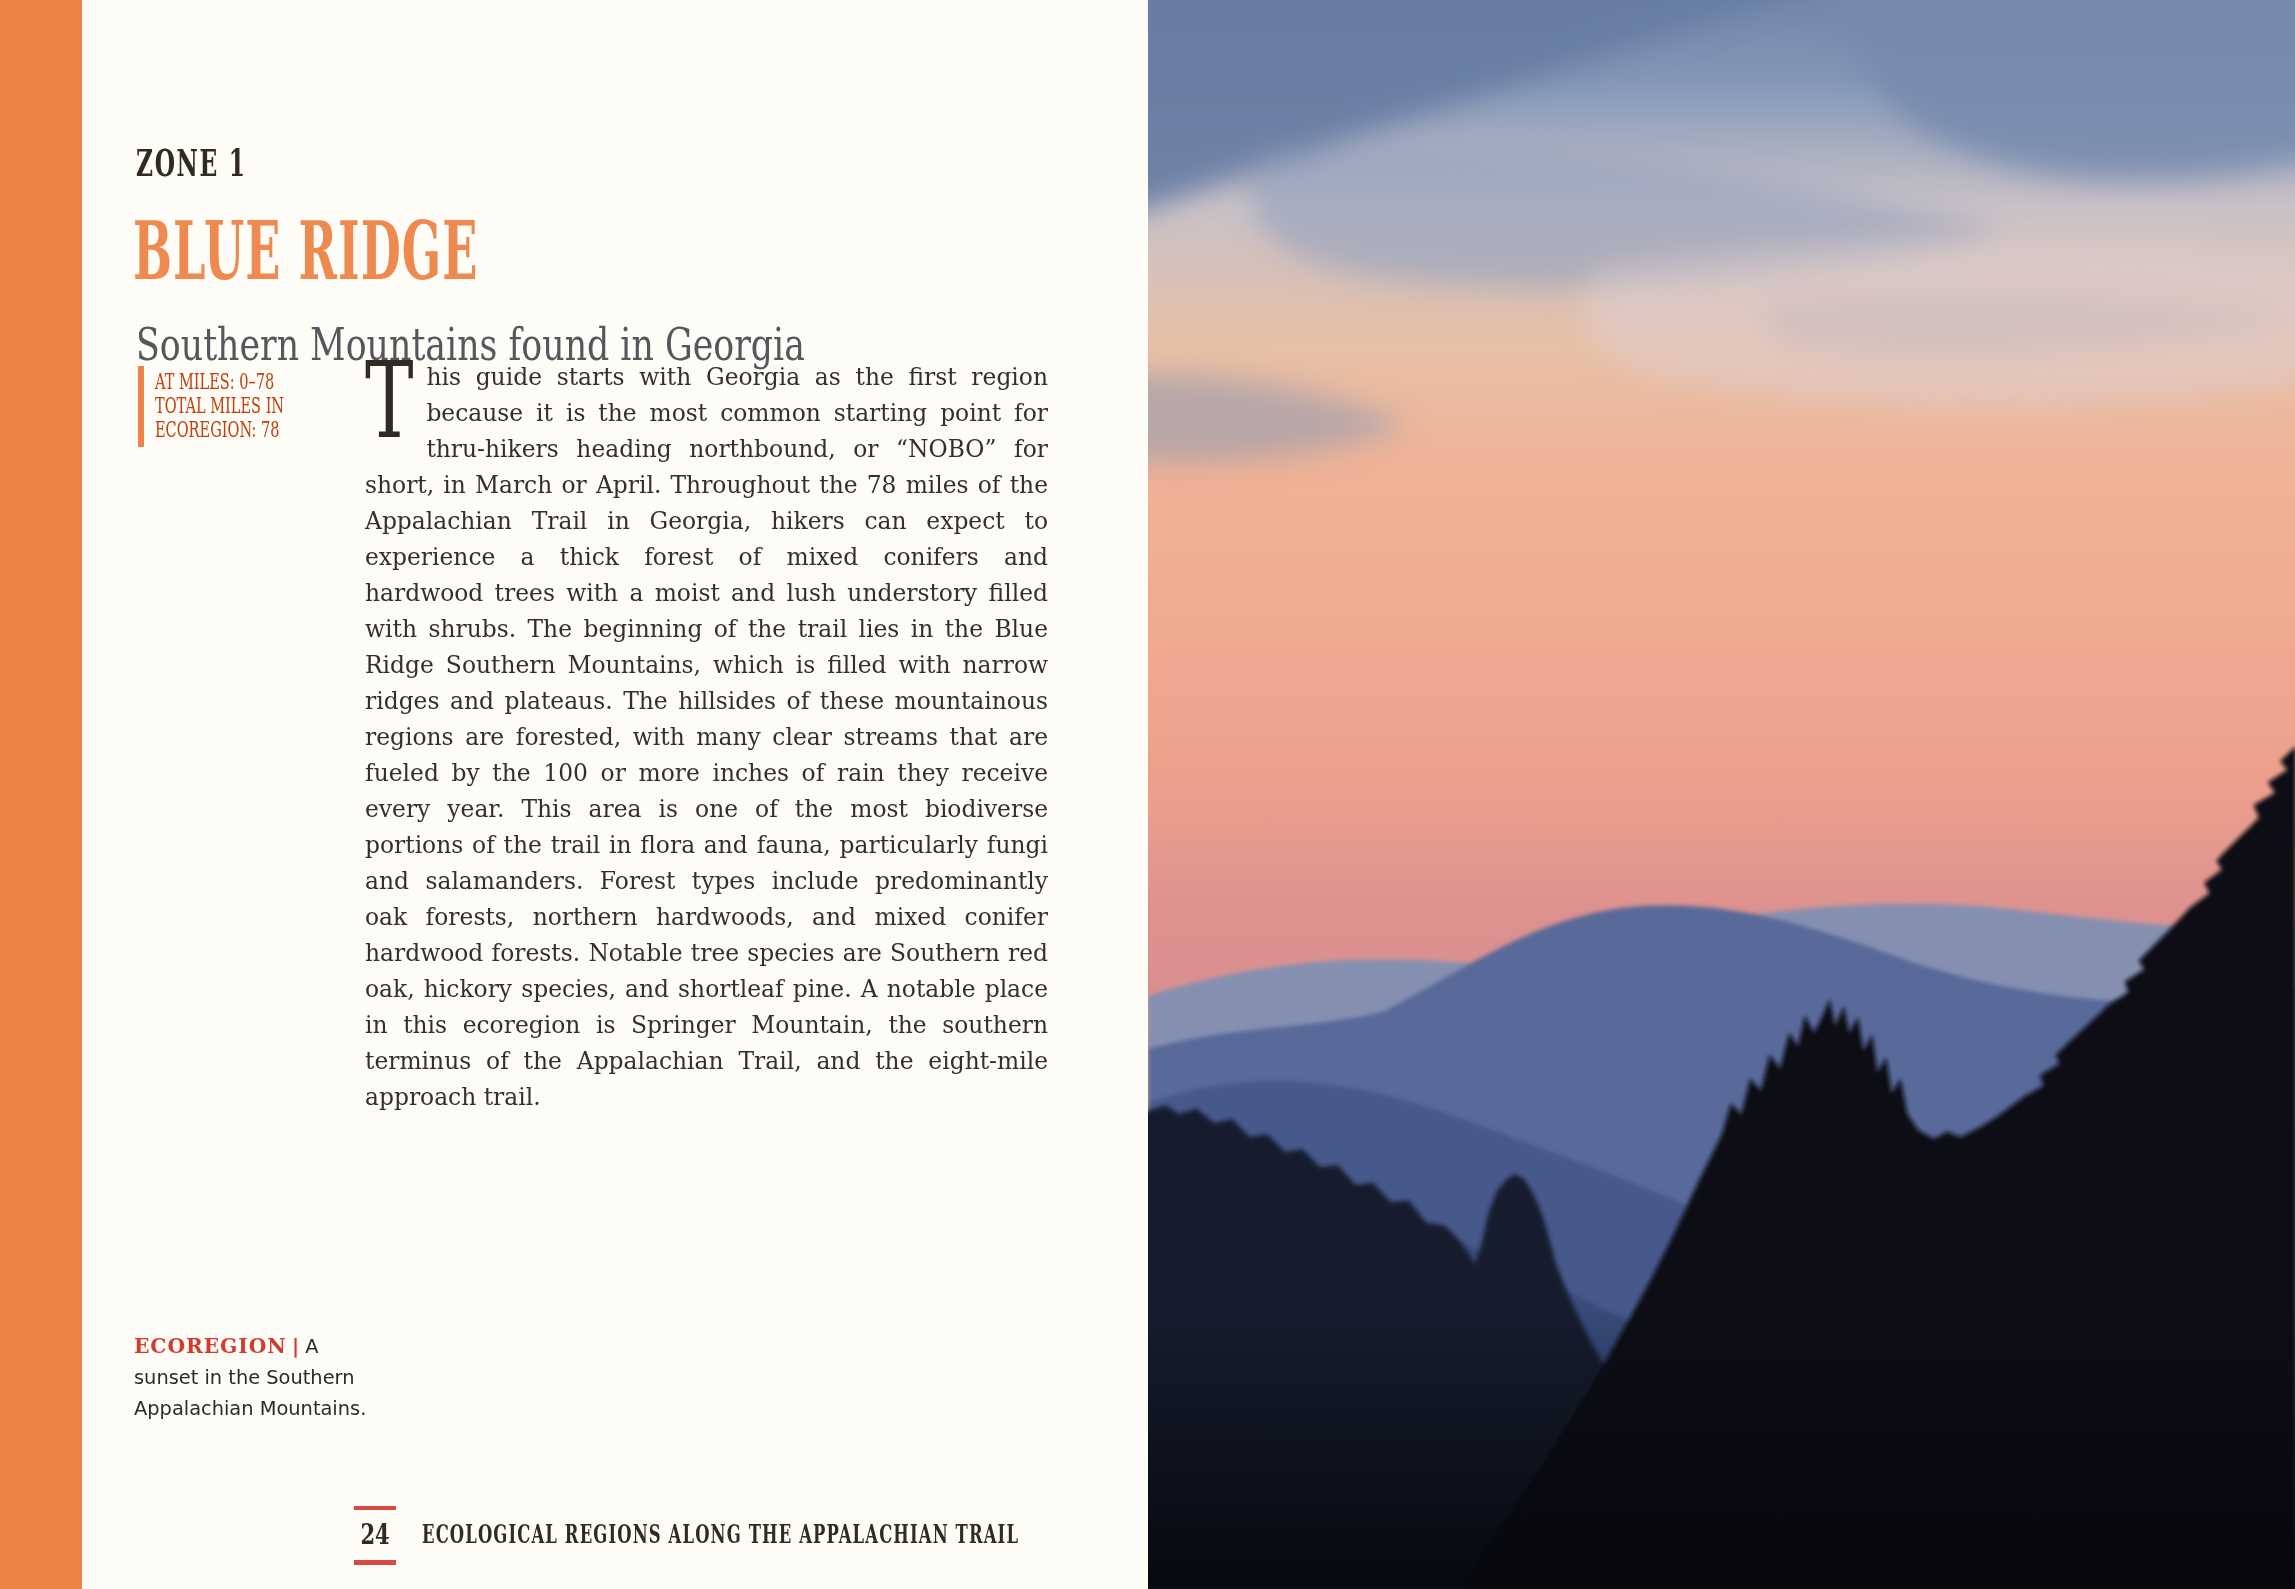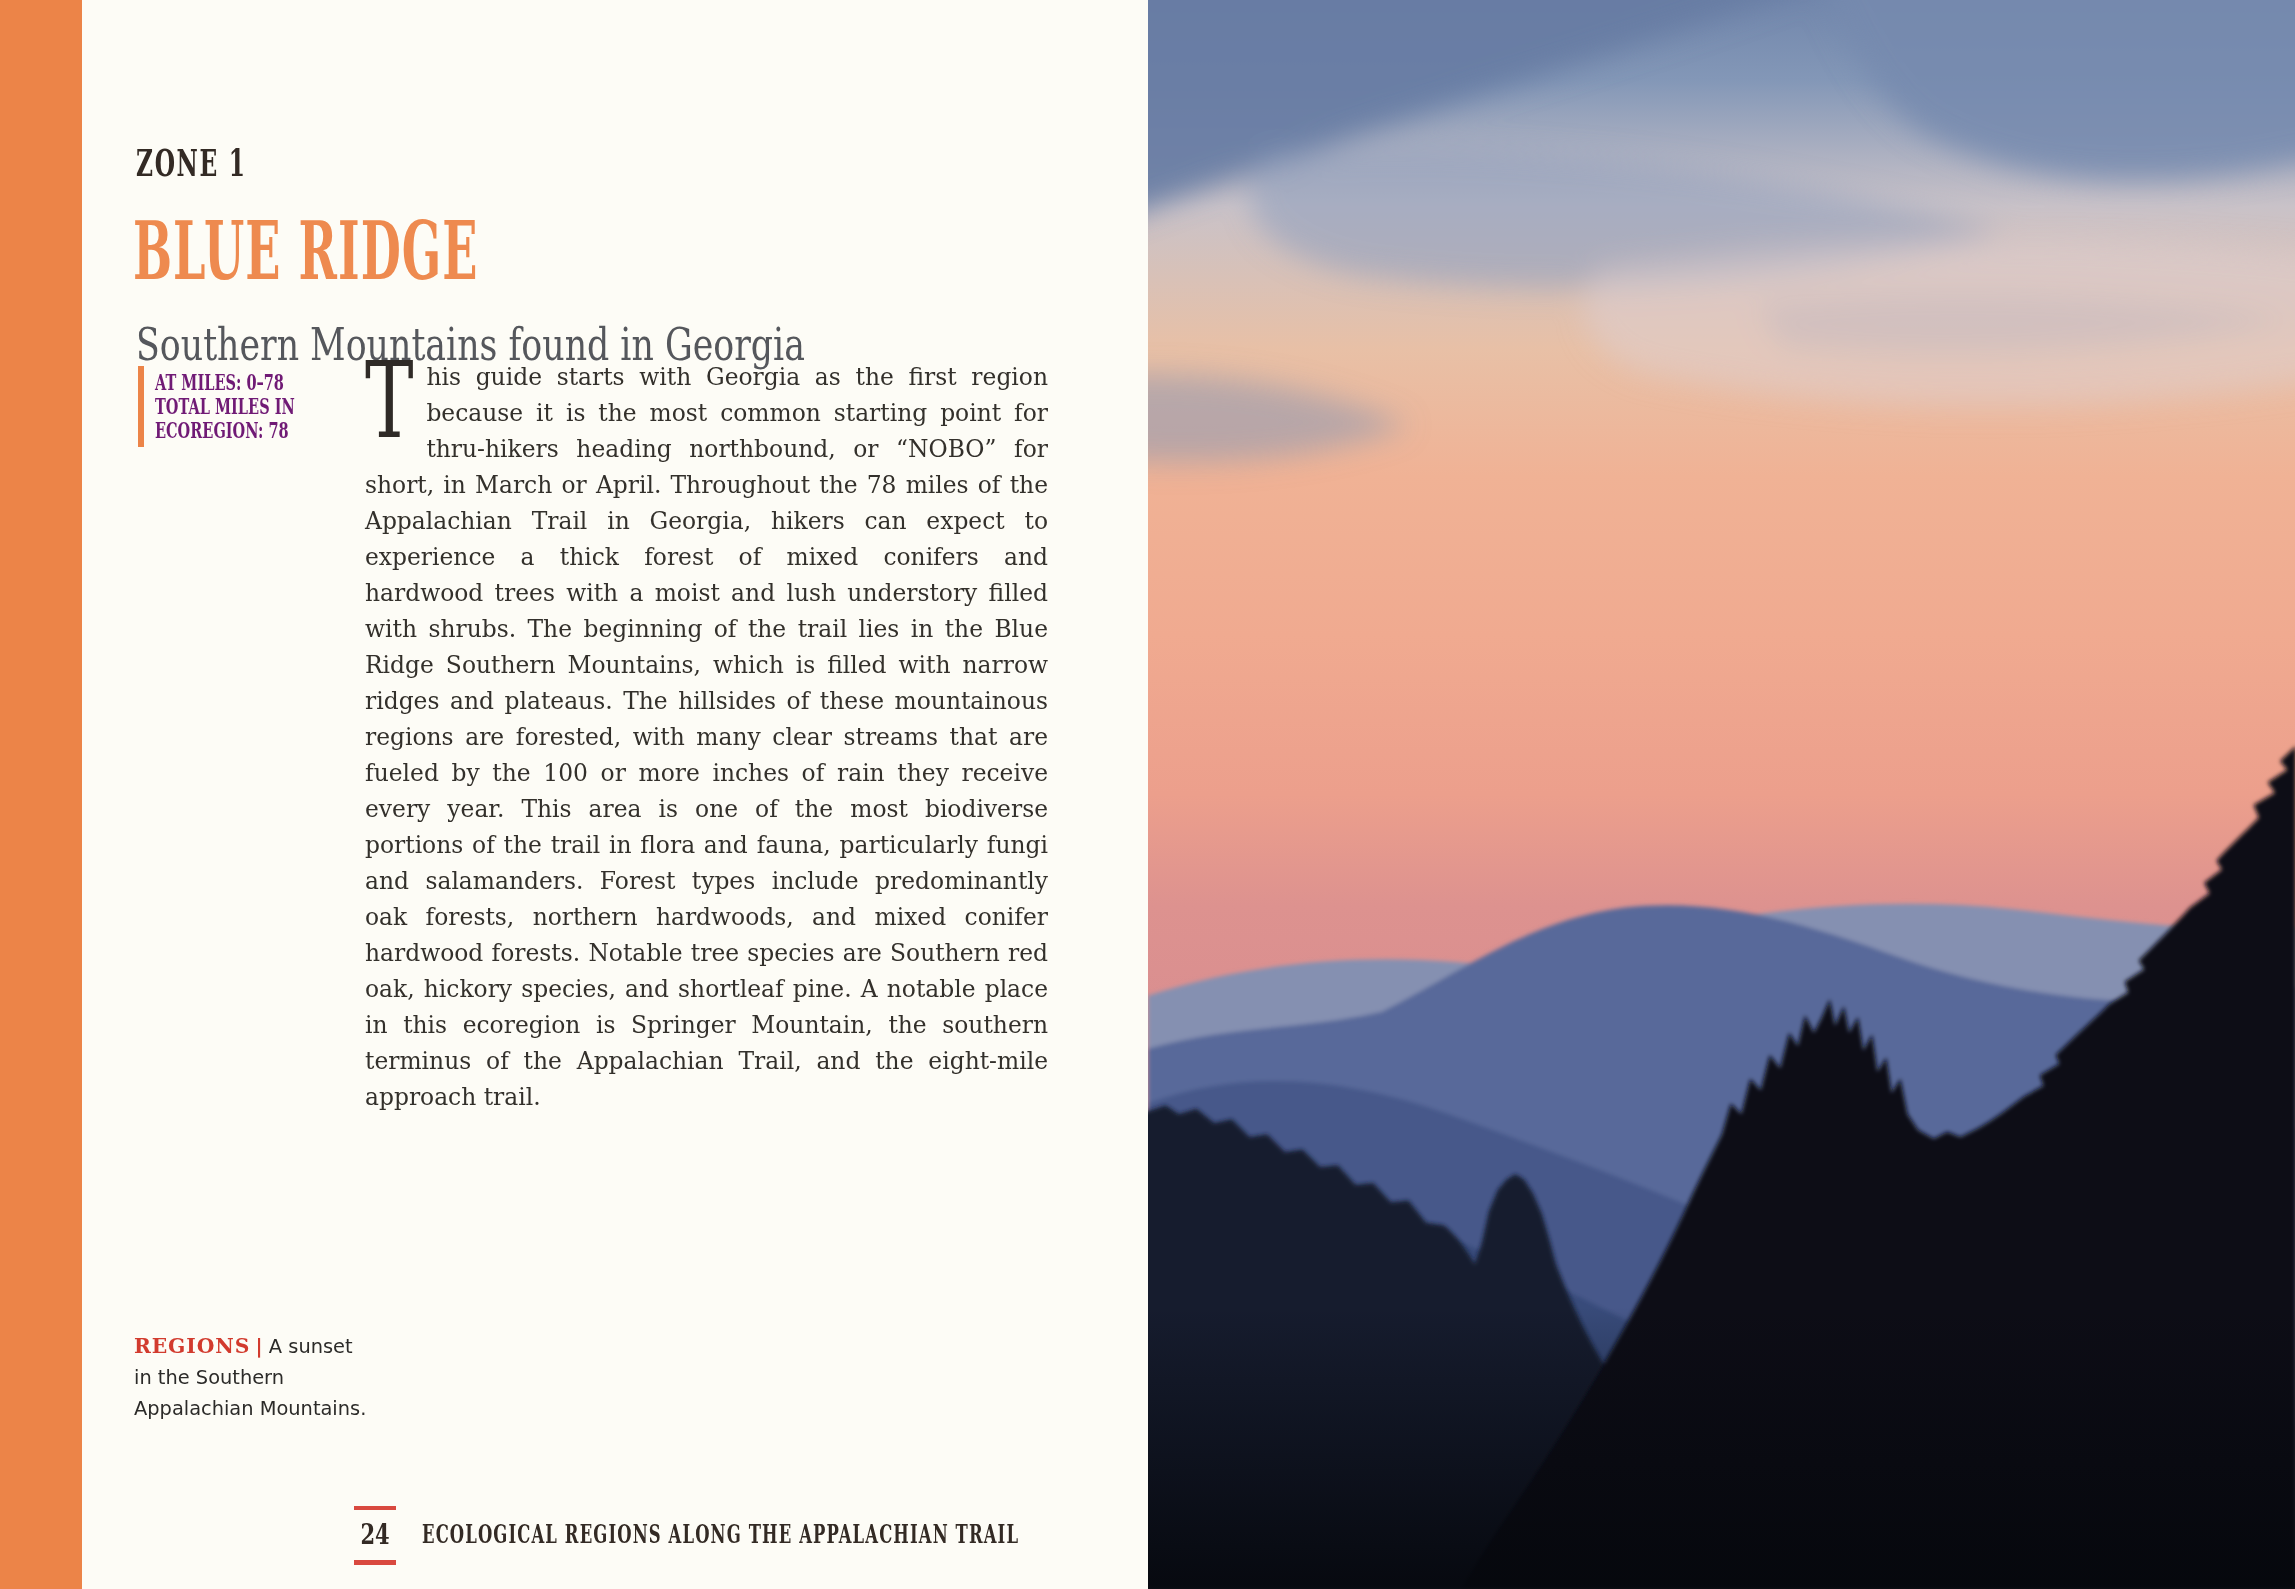--- a/index.html
+++ b/index.html
@@ -28,21 +28,21 @@
     position:absolute;left:54px;top:318px;
     font-size:44px;font-weight:normal;color:#55575c;
     transform:scaleX(.79);transform-origin:0 0;white-space:nowrap;line-height:53px;
   }
 
   .stats-block{
     position:absolute;left:56px;top:366px;
     border-left:6.2px solid #ec8448;
     padding:3.5px 0 5.3px 10.6px;width:230px;
   }
-  .stat-item{color:#701a75;font-weight:bold;font-size:22px;line-height:24px;}
+  .stat-item{color:#c2410c;font-weight:normal;font-size:22px;line-height:24px;}
   .stat-item + .stat-item{margin-top:0;}
   .stat-line{display:inline-block;transform:scaleX(.66);transform-origin:0 50%;white-space:nowrap;}
 
   .body-col{
     position:absolute;left:283px;top:359px;width:683px;
     font-size:23.4px;line-height:36px;color:#33302b;
     text-align:justify;
   }
   .drop-cap{
     float:left;width:49px;overflow:visible;
@@ -92,21 +92,21 @@
     <div class="stat-item">
       <span class="stat-line" style="white-space:normal;display:inline-block;width:152%;"><span>TOTAL MILES IN ECOREGION:</span> <span>78</span></span>
     </div>
   </aside>
 
   <div class="body-col">
     <span class="drop-cap">T</span><span>his guide starts with Georgia as the first region because it is the most common starting point for thru-hikers heading northbound, or “NOBO” for short, in March or April. Throughout the 78 miles of the Appalachian Trail in Georgia, hikers can expect to experience a thick forest of mixed conifers and hardwood trees with a moist and lush understory filled with shrubs. The beginning of the trail lies in the Blue Ridge Southern Mountains, which is filled with narrow ridges and plateaus. The hillsides of these mountainous regions are forested, with many clear streams that are fueled by the 100 or more inches of rain they receive every year. This area is one of the most biodiverse portions of the trail in flora and fauna, particularly fungi and salamanders. Forest types include predominantly oak forests, northern hardwoods, and mixed conifer hardwood forests. Notable tree species are Southern red oak, hickory species, and shortleaf pine. A notable place in this ecoregion is Springer Mountain, the southern terminus of the Appalachian Trail, and the eight-mile approach trail.</span>
   </div>
 
   <div class="photo-caption">
-    <span class="caption-tag">REGIONS</span><span class="caption-sep">|</span><span>A sunset in the Southern Appalachian Mountains.</span>
+    <span class="caption-tag">ECOREGION</span><span class="caption-sep">|</span><span>A sunset in the Southern Appalachian Mountains.</span>
   </div>
 
   <footer>
     <div class="page-number-block">
       <div class="page-number-rule"></div>
       <div class="page-number">24</div>
       <div class="page-number-rule"></div>
     </div>
     <div class="footer-book-title">ECOLOGICAL REGIONS ALONG THE APPALACHIAN TRAIL</div>
   </footer>

